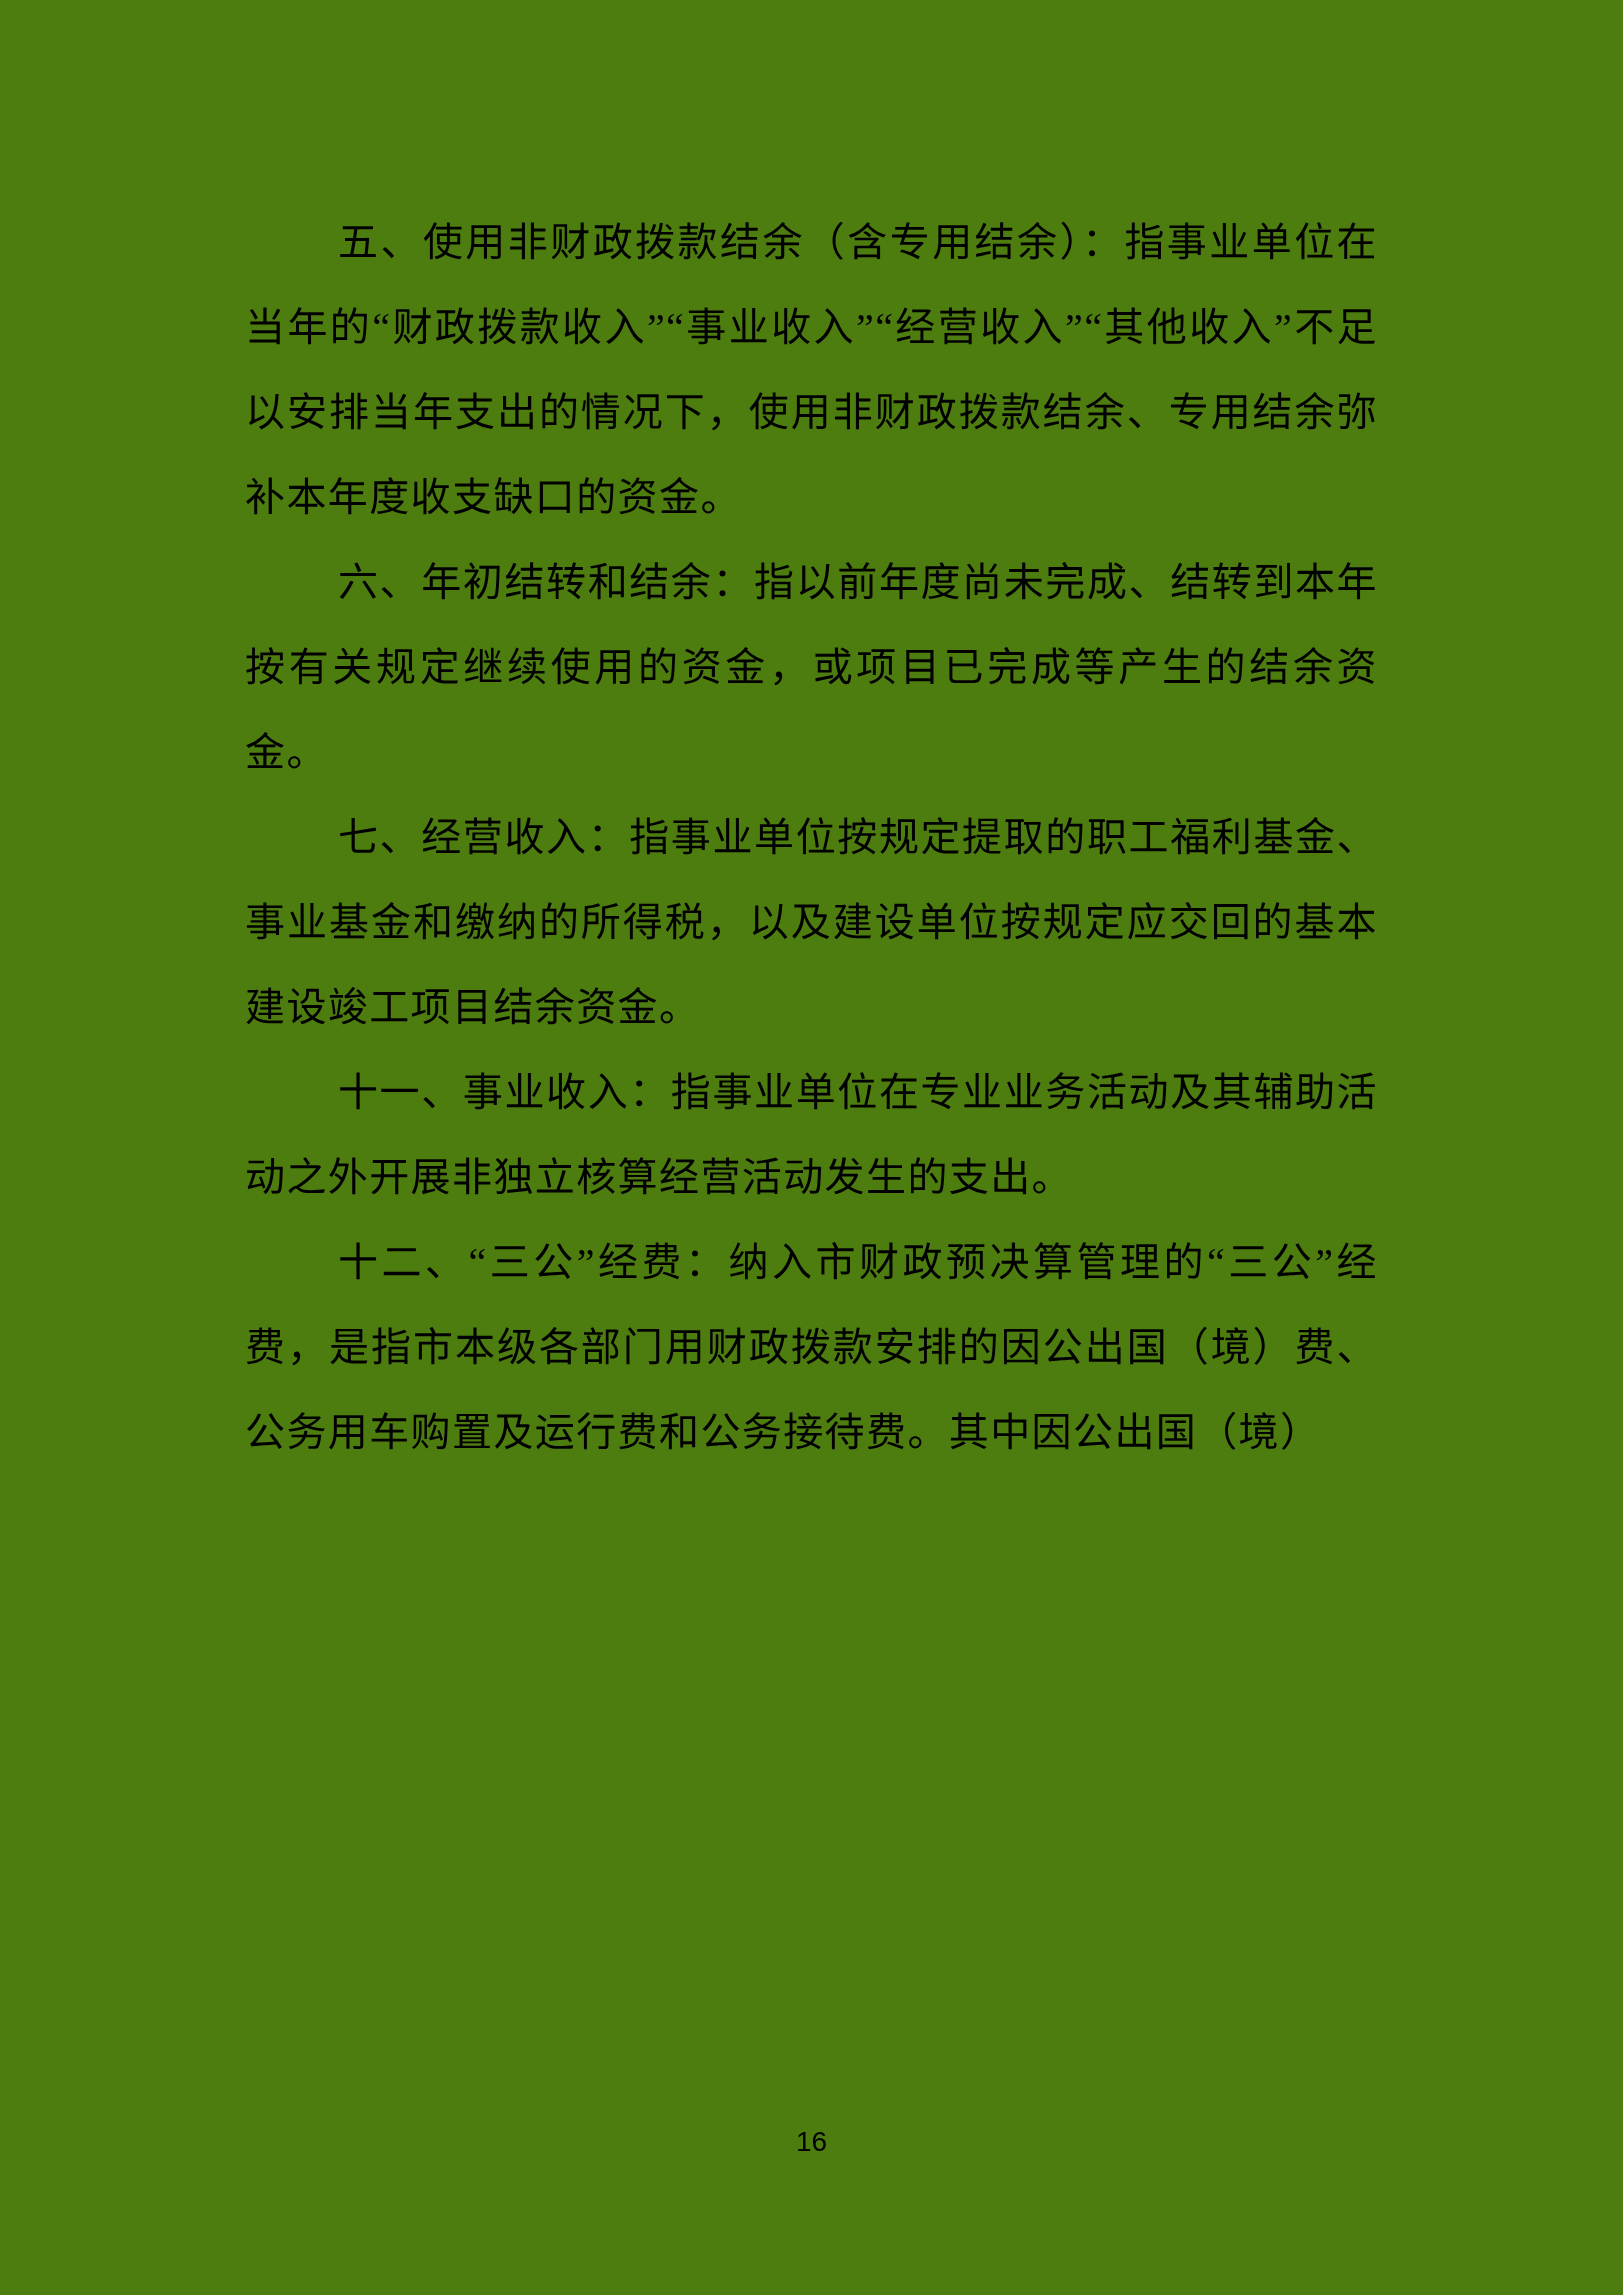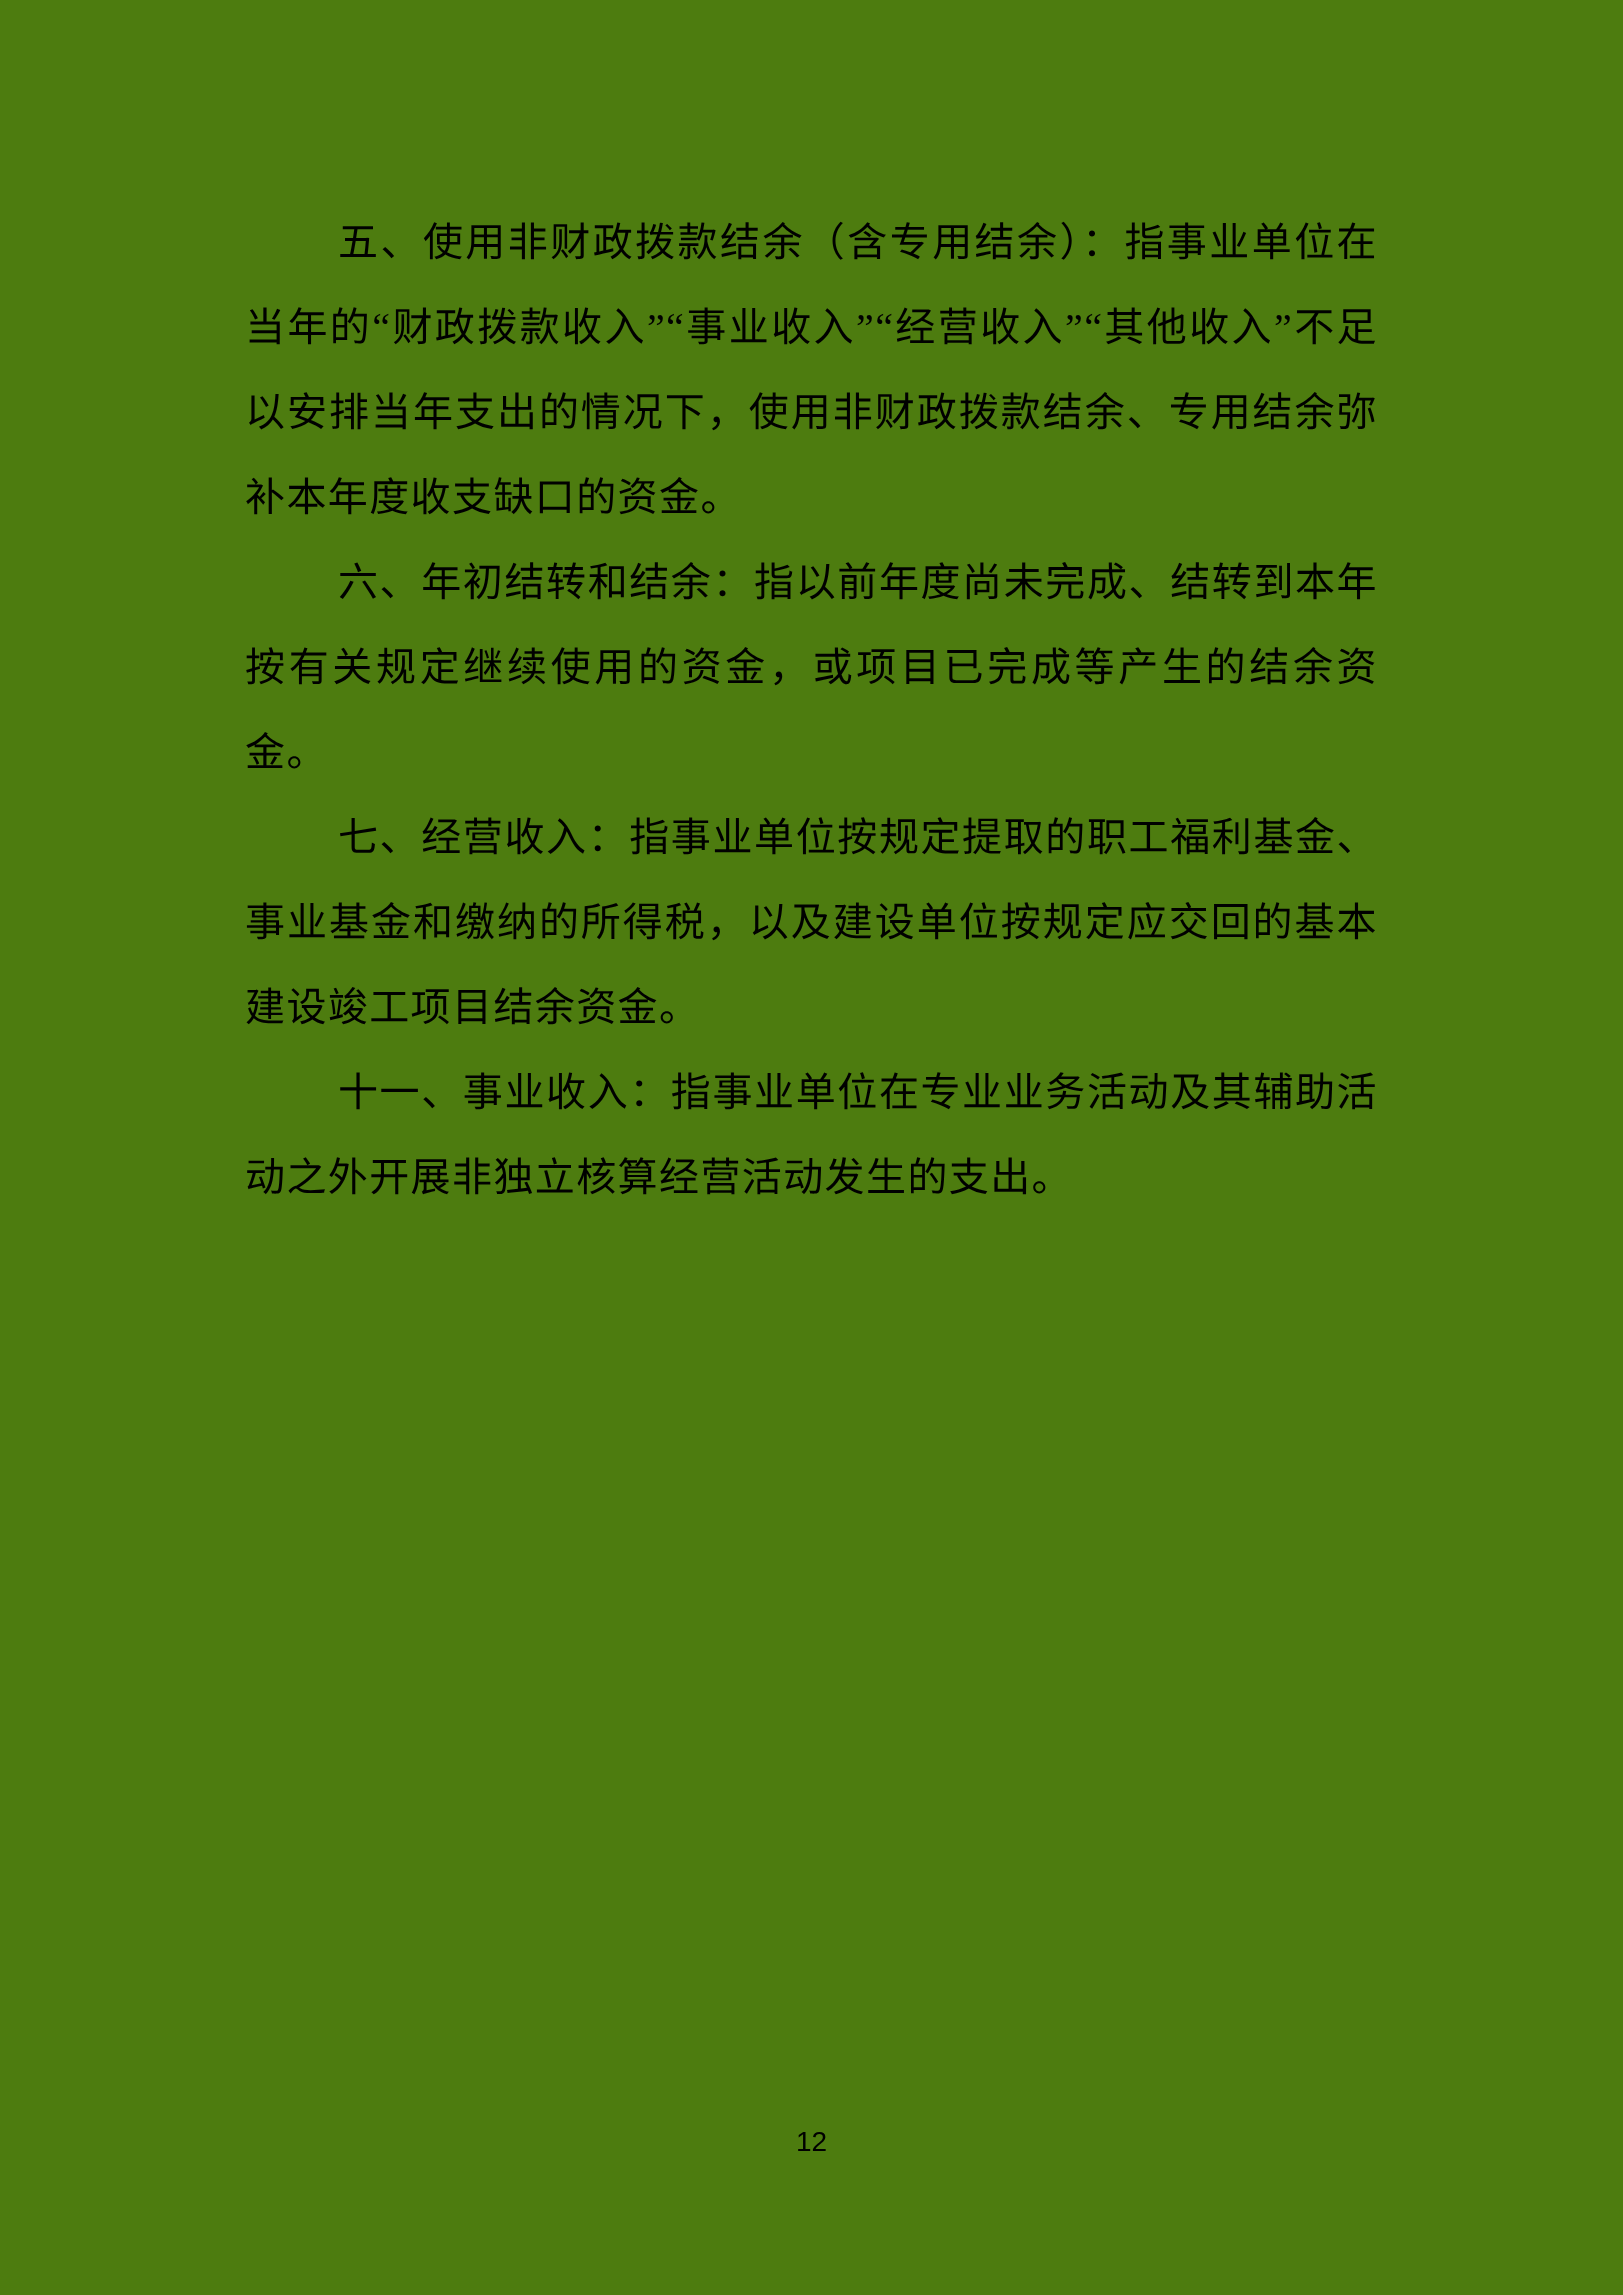--- a/index.html
+++ b/index.html
@@ -51,17 +51,18 @@
 </style>
 </head>
 <body>
 
 <main class="page">
   <section class="body-text" id="paragraph-container">
       <p>五、使用非财政拨款结余（含专用结余）：指事业单位在当年的“财政拨款收入”“事业收入”“经营收入”“其他收入”不足以安排当年支出的情况下，使用非财政拨款结余、专用结余弥补本年度收支缺口的资金。</p>
       <p>六、年初结转和结余：指以前年度尚未完成、结转到本年按有关规定继续使用的资金，或项目已完成等产生的结余资金。</p>
       <p>七、经营收入：指事业单位按规定提取的职工福利基金、事业基金和缴纳的所得税，以及建设单位按规定应交回的基本建设竣工项目结余资金。</p>
       <p>十一、事业收入：指事业单位在专业业务活动及其辅助活动之外开展非独立核算经营活动发生的支出。</p>
+      <p>十二、“三公”经费：纳入市财政预决算管理的“三公”经费，是指市本级各部门用财政拨款安排的因公出国（境）费、公务用车购置及运行费和公务接待费。其中因公出国（境）</p>
     </section>
 
-  <footer class="page-number">12</footer>
+  <footer class="page-number">16</footer>
 </main>
 
 
 </body></html>

